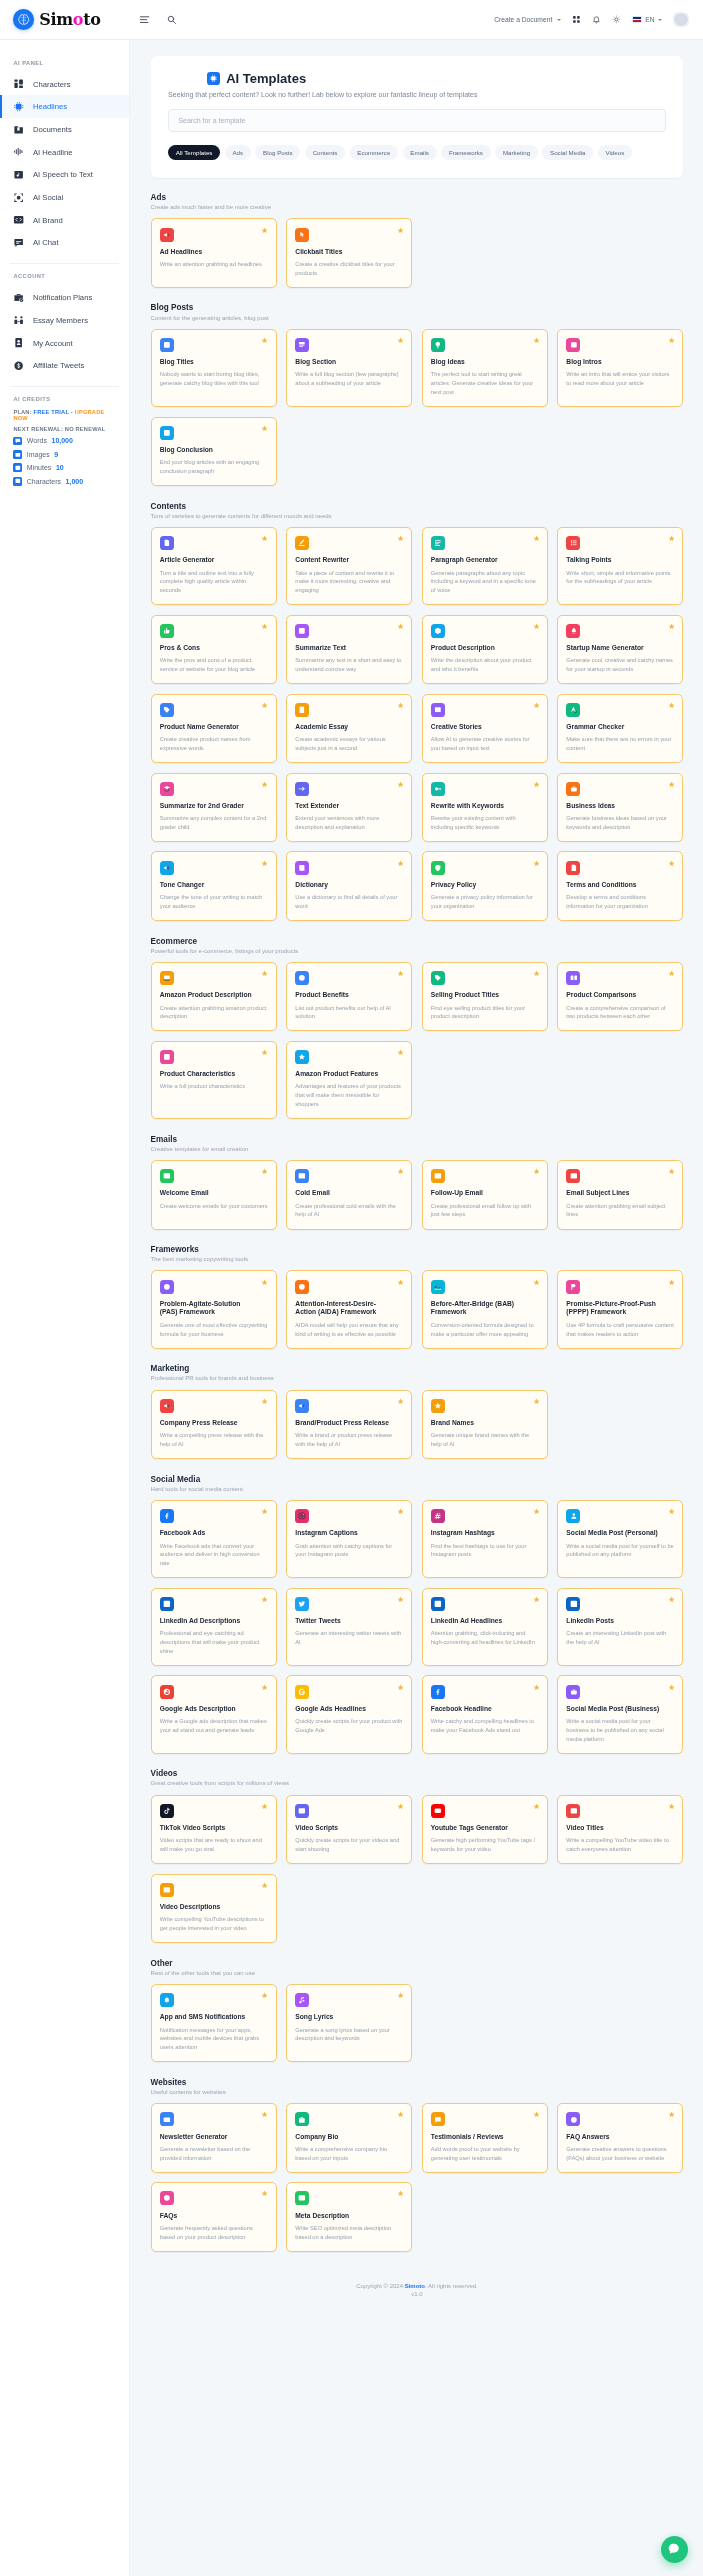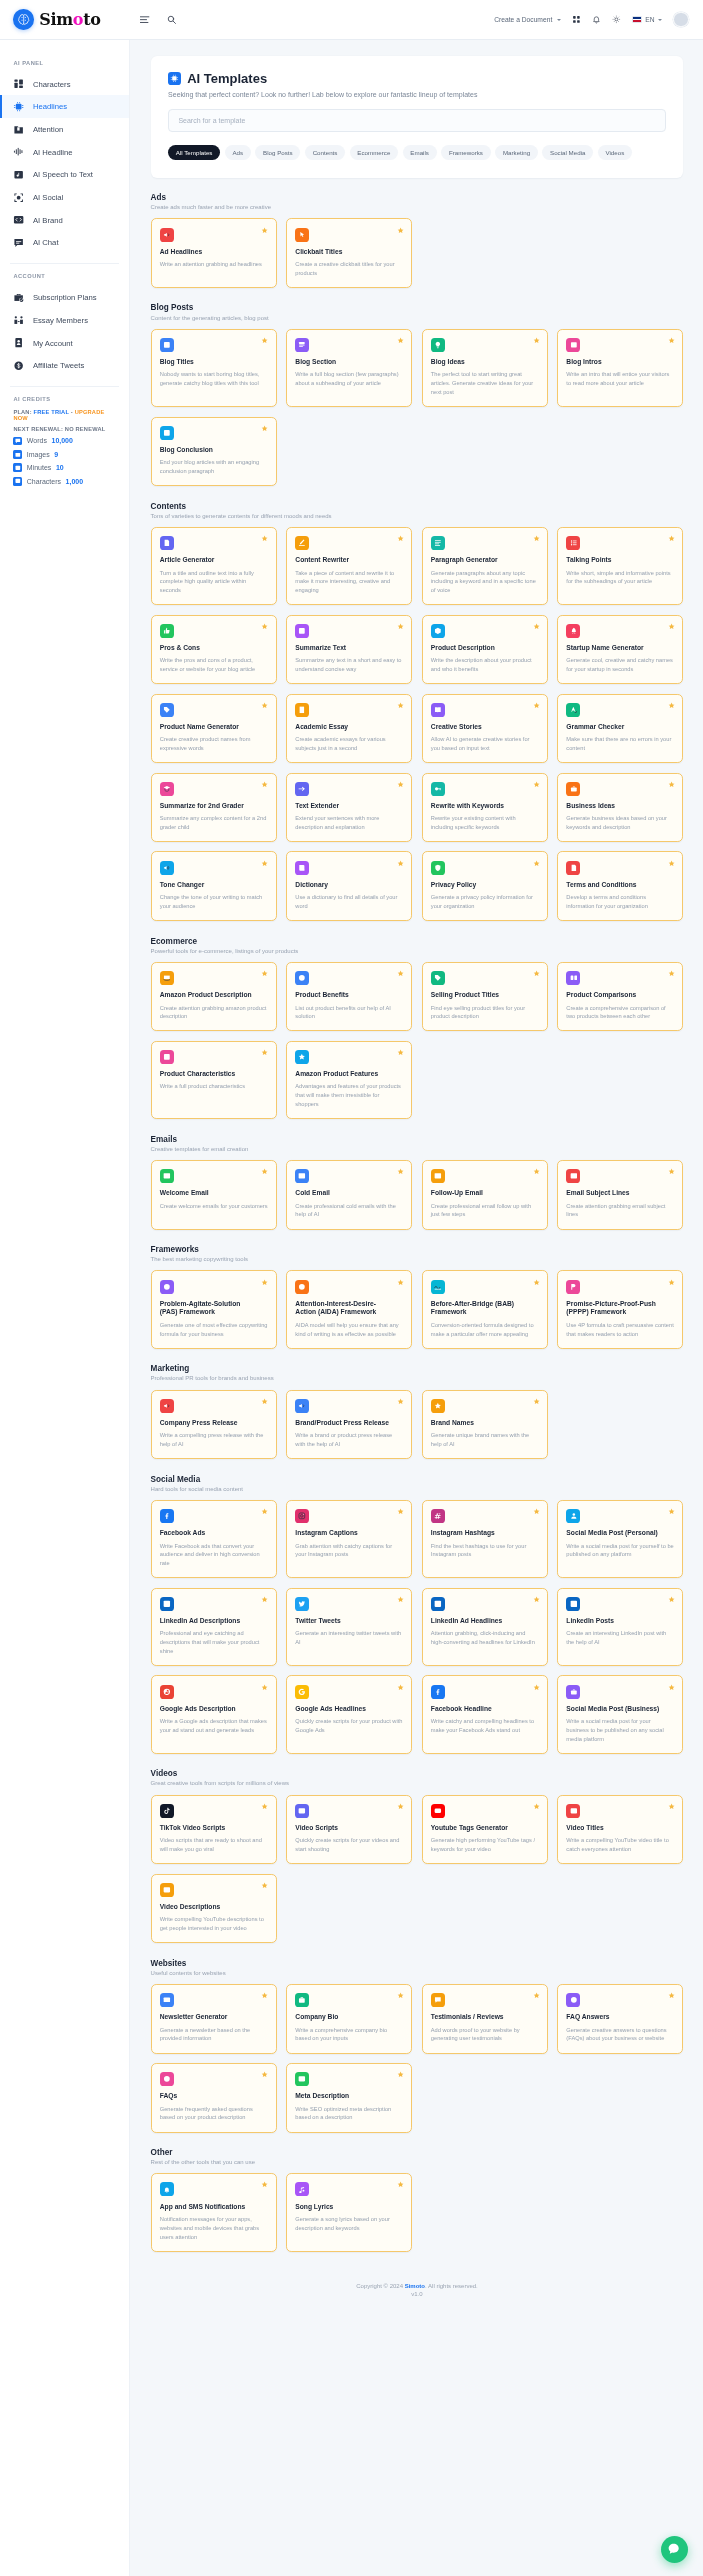--- a/index.html
+++ b/index.html
@@ -36,21 +36,21 @@
   .credline .blue{color:#1a73f0;}
   .credline .orange{color:#f7941e;}
   .credrow{display:flex;align-items:center;gap:4.6px;font-size:7px;color:#5a6779;margin-top:4.6px;}
   .credrow .cv{color:#1a73f0;font-weight:600;}
   .sq{width:8.8px;height:8.8px;border-radius:1.5px;background:#1a73f0;flex:none;display:flex;align-items:center;justify-content:center;}
   .sq svg{width:5.7px;height:5.7px;fill:#fff;}
 
   
   .main{flex:1;padding:15.5px 20.6px 0;}
   .banner{background:#fff;border-radius:6.2px;padding:15.5px 17.5px 17.5px;box-shadow:0 0.5px 1.5px rgba(24,42,73,.05);}
-  .banner h1{display:flex;align-items:center;gap:5.7px;font-size:13px;font-weight:700;color:#1b2435;}
+  .banner h1{display:flex;align-items:center;gap:5.7px;font-size:13px;font-weight:700;color:#1b2435;margin-left:39px;}
   .banner h1 .bico{width:13.4px;height:13.4px;border-radius:3.1px;background:#1a73f0;display:flex;align-items:center;justify-content:center;}
   .banner h1 .bico svg{width:8.8px;height:8.8px;fill:#fff;}
   .banner p{margin-top:5.2px;font-size:7px;color:#7b8798;}
   .searchbox{margin-top:11.3px;height:23px;border-radius:4.1px;border:0.5px solid #e4eaf1;background:#fafcfe;display:flex;align-items:center;padding:0 9.3px;font-size:7px;color:#a6b0bf;cursor:text;}
   .tabs{display:flex;gap:4.6px;flex-wrap:wrap;margin-top:12.4px;}
   .tab{font-size:6.2px;padding:4.1px 7.7px;border-radius:10.3px;background:#f2f5f9;color:#5a6779;cursor:pointer;white-space:nowrap;}
   .tab.active{background:#111827;color:#fff;}
 
   .cat{margin-top:15.5px;}
   .cat-title{font-size:8.2px;font-weight:700;color:#1b2435;}
@@ -155,21 +155,21 @@
           </span>
           <span>Headlines</span>
         </div>
         <div class="nav-item">
           <span class="nav-ico">
             <svg viewBox="0 0 24 24" fill="currentColor">
               <path d="M3 5h7l2 2h9v13H3z"></path>
               <rect x="9" y="7" width="5" height="7" fill="#fff"></rect>
             </svg>
           </span>
-          <span>Attention</span>
+          <span>Documents</span>
         </div>
         <div class="nav-item">
           <span class="nav-ico">
             <svg viewBox="0 0 24 24" fill="currentColor">
               <rect x="2" y="10" width="2" height="4"></rect>
               <rect x="6" y="7" width="2" height="10"></rect>
               <rect x="10" y="4" width="2" height="16"></rect>
               <rect x="14" y="7" width="2" height="10"></rect>
               <rect x="18" y="9" width="2" height="6"></rect>
             </svg>
@@ -221,21 +221,21 @@
         <div class="nav-item">
           <span class="nav-ico">
             <svg viewBox="0 0 24 24" fill="currentColor">
               <path d="M3 7h18v12H3z"></path>
               <path d="M8 7V4h8v3h-2V6h-4v1z"></path>
               <circle cx="18" cy="17" r="5" fill="#fff"></circle>
               <circle cx="18" cy="17" r="4"></circle>
               <path d="M16 17.2l1.4 1.4 2.6-2.8" stroke="#fff" stroke-width="1.5" fill="none" stroke-linecap="round"></path>
             </svg>
           </span>
-          <span>Subscription Plans</span>
+          <span>Notification Plans</span>
         </div>
         <div class="nav-item">
           <span class="nav-ico">
             <svg viewBox="0 0 24 24" fill="currentColor">
               <circle cx="6" cy="5" r="2.4"></circle>
               <path d="M3 10h6v9H3z"></path>
               <circle cx="18" cy="5" r="2.4"></circle>
               <path d="M15 10h6v9h-6z"></path>
               <path d="M10 13h4v2h-4z"></path>
             </svg>
@@ -1214,20 +1214,52 @@
               </span>
               <div class="ctitle">Video Descriptions</div>
               <div class="cdesc">Write compelling YouTube descriptions to get people interested in your video</div>
               <span class="star"><svg viewBox="0 0 24 24" fill="#f5b942">
                   <path d="M12 2l2.9 6.2 6.8.8-5 4.6 1.3 6.7-6-3.4-6 3.4 1.3-6.7-5-4.6 6.8-.8z"></path>
                 </svg></span>
             </div>
           </div>
         </section>
         <section class="cat">
+          <div class="cat-title">Other</div>
+          <div class="cat-sub">Rest of the other tools that you can use</div>
+          <div class="grid">
+            <div class="card hl">
+              <span class="cico" style="background:#0ea5e9">
+                <svg viewBox="0 0 24 24" fill="#fff">
+                  <path d="M18 16v-5a6 6 0 10-12 0v5l-1.6 2.2h15.2z"></path>
+                  <path d="M10 20a2 2 0 004 0z"></path>
+                </svg>
+              </span>
+              <div class="ctitle">App and SMS Notifications</div>
+              <div class="cdesc">Notification messages for your apps, websites and mobile devices that grabs users attention</div>
+              <span class="star"><svg viewBox="0 0 24 24" fill="#f5b942">
+                  <path d="M12 2l2.9 6.2 6.8.8-5 4.6 1.3 6.7-6-3.4-6 3.4 1.3-6.7-5-4.6 6.8-.8z"></path>
+                </svg></span>
+            </div>
+            <div class="card hl">
+              <span class="cico" style="background:#a855f7">
+                <svg viewBox="0 0 24 24" fill="#fff">
+                  <path d="M19 3L9 5.5V16a3.5 3.5 0 10 2 3.2V8.2l8-2z"></path>
+                  <circle cx="17" cy="14.5" r="3"></circle>
+                </svg>
+              </span>
+              <div class="ctitle">Song Lyrics</div>
+              <div class="cdesc">Generate a song lyrics based on your description and keywords</div>
+              <span class="star"><svg viewBox="0 0 24 24" fill="#f5b942">
+                  <path d="M12 2l2.9 6.2 6.8.8-5 4.6 1.3 6.7-6-3.4-6 3.4 1.3-6.7-5-4.6 6.8-.8z"></path>
+                </svg></span>
+            </div>
+          </div>
+        </section>
+        <section class="cat">
           <div class="cat-title">Websites</div>
           <div class="cat-sub">Useful contents for websites</div>
           <div class="grid">
             <div class="card hl">
               <span class="cico" style="background:#3b82f6">
                 <svg viewBox="0 0 24 24" fill="#fff">
                   <rect x="2" y="5" width="20" height="14" rx="2"></rect>
                   <path d="M2.5 7l9.5 6.5L21.5 7" stroke="#fff" stroke-width="1.8" fill="none"></path>
                 </svg>
               </span>
@@ -1296,52 +1328,20 @@
             <div class="card hl">
               <span class="cico" style="background:#22c55e">
                 <svg viewBox="0 0 24 24" fill="#fff">
                   <rect x="2" y="4" width="20" height="16" rx="2.5"></rect>
                   <rect x="5" y="8.5" width="14" height="2" fill="#fff"></rect>
                   <rect x="5" y="12.5" width="8" height="2" fill="#fff"></rect>
                 </svg>
               </span>
               <div class="ctitle">Meta Description</div>
               <div class="cdesc">Write SEO optimized meta description based on a description</div>
-              <span class="star"><svg viewBox="0 0 24 24" fill="#f5b942">
-                  <path d="M12 2l2.9 6.2 6.8.8-5 4.6 1.3 6.7-6-3.4-6 3.4 1.3-6.7-5-4.6 6.8-.8z"></path>
-                </svg></span>
-            </div>
-          </div>
-        </section>
-        <section class="cat">
-          <div class="cat-title">Other</div>
-          <div class="cat-sub">Rest of the other tools that you can use</div>
-          <div class="grid">
-            <div class="card hl">
-              <span class="cico" style="background:#0ea5e9">
-                <svg viewBox="0 0 24 24" fill="#fff">
-                  <path d="M18 16v-5a6 6 0 10-12 0v5l-1.6 2.2h15.2z"></path>
-                  <path d="M10 20a2 2 0 004 0z"></path>
-                </svg>
-              </span>
-              <div class="ctitle">App and SMS Notifications</div>
-              <div class="cdesc">Notification messages for your apps, websites and mobile devices that grabs users attention</div>
-              <span class="star"><svg viewBox="0 0 24 24" fill="#f5b942">
-                  <path d="M12 2l2.9 6.2 6.8.8-5 4.6 1.3 6.7-6-3.4-6 3.4 1.3-6.7-5-4.6 6.8-.8z"></path>
-                </svg></span>
-            </div>
-            <div class="card hl">
-              <span class="cico" style="background:#a855f7">
-                <svg viewBox="0 0 24 24" fill="#fff">
-                  <path d="M19 3L9 5.5V16a3.5 3.5 0 10 2 3.2V8.2l8-2z"></path>
-                  <circle cx="17" cy="14.5" r="3"></circle>
-                </svg>
-              </span>
-              <div class="ctitle">Song Lyrics</div>
-              <div class="cdesc">Generate a song lyrics based on your description and keywords</div>
               <span class="star"><svg viewBox="0 0 24 24" fill="#f5b942">
                   <path d="M12 2l2.9 6.2 6.8.8-5 4.6 1.3 6.7-6-3.4-6 3.4 1.3-6.7-5-4.6 6.8-.8z"></path>
                 </svg></span>
             </div>
           </div>
         </section>
       </div>
 
     <div class="footer">
       <span>Copyright © 2024</span>

